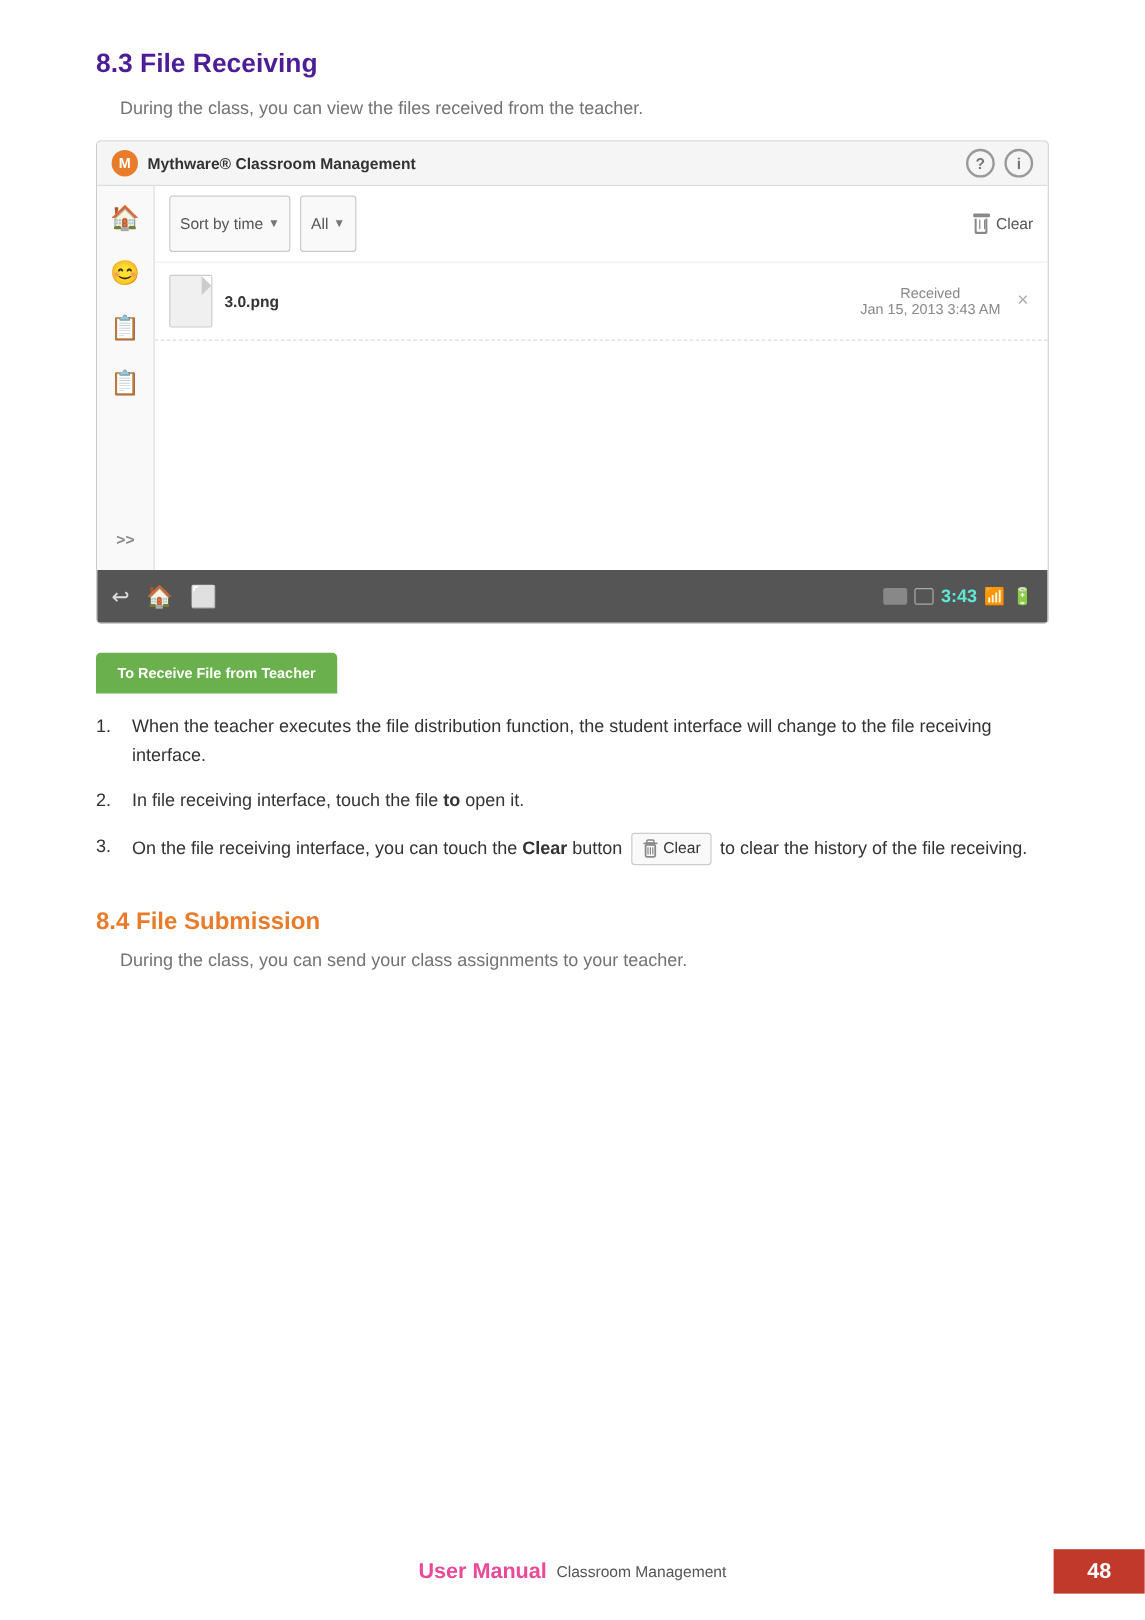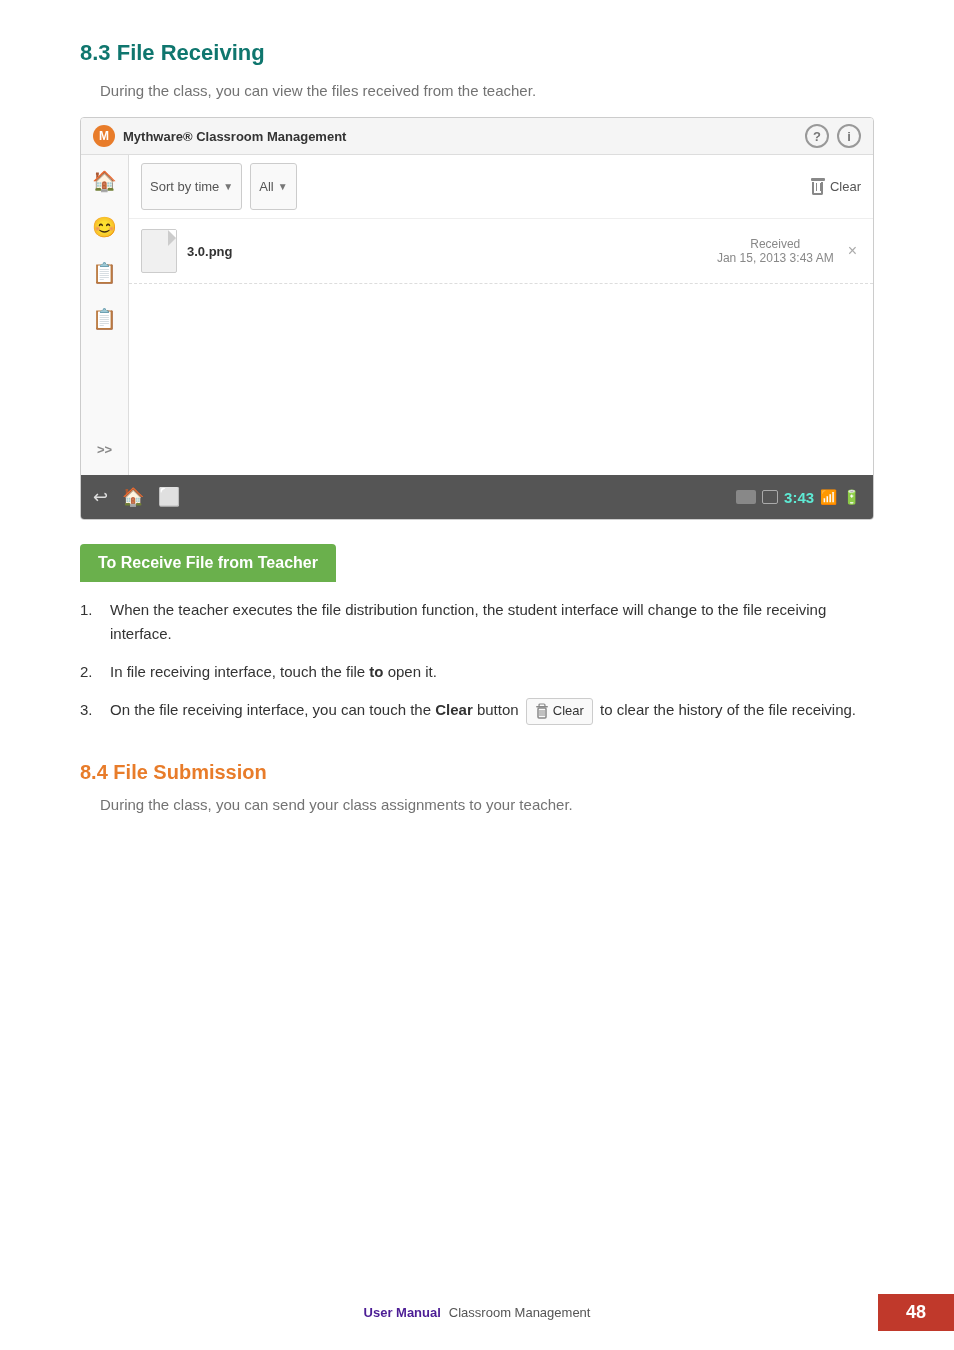--- a/index.html
+++ b/index.html
@@ -11,21 +11,21 @@
       min-height: 1350px;
       position: relative;
     }
 
     .page-content {
       padding: 40px 80px 60px 80px;
     }
 
     
     .section-heading {
-      color: #0f766e;
+      color: #4c1d95;
       font-size: 22px;
       font-weight: bold;
       margin-bottom: 16px;
     }
 
     .section-desc {
       font-size: 15px;
       color: #737373;
       margin-bottom: 18px;
       margin-left: 20px;
@@ -341,21 +341,21 @@
       border: 1px solid #aaa;
       border-radius: 2px;
     }
 
     
     .tooltip-banner {
       background: #6ab04c;
       color: white;
       padding: 10px 18px;
       border-radius: 4px 4px 0 0;
-      font-size: 16px;
+      font-size: 12px;
       font-weight: bold;
       display: inline-block;
       margin-bottom: 0;
     }
 
     .instruction-item {
       display: flex;
       gap: 10px;
       margin-bottom: 14px;
       font-size: 15px;
@@ -380,23 +380,23 @@
       border: 1px solid #ccc;
       border-radius: 3px;
       padding: 2px 8px;
       font-size: 13px;
       background: #f9f9f9;
       vertical-align: middle;
       margin: 0 3px;
     }
 
     .footer-manual {
-      font-size: 13px;
-      font-weight: bold;
-      color: #4c1d95;
+      font-size: 18px;
+      font-weight: bold;
+      color: #ec4899;
     }
 
     .footer-subtitle {
       font-size: 13px;
       color: #555;
       margin-left: 8px;
     }
 
     .tooltip-section {
       margin-bottom: 16px;

